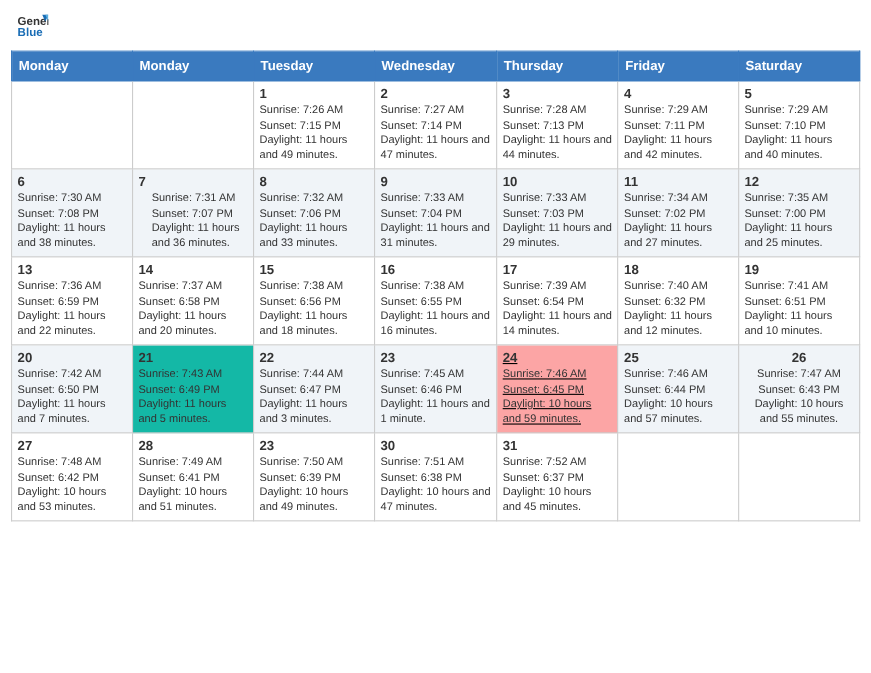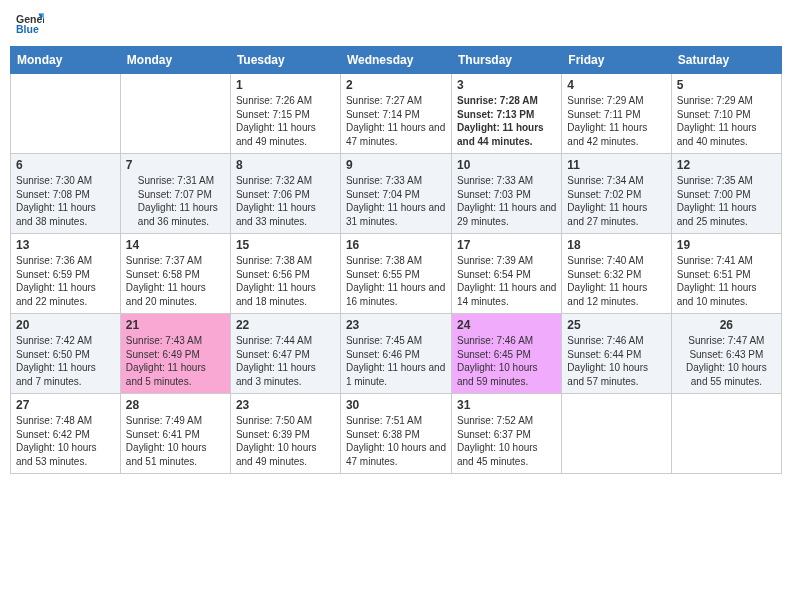--- a/index.html
+++ b/index.html
@@ -130,21 +130,21 @@
 Daylight: 11 hours and 49 minutes.</div>
         </td>
         <td>
           <span class="day-number">2</span>
           <div class="day-detail" style="white-space: pre-line;">Sunrise: 7:27 AM
 Sunset: 7:14 PM
 Daylight: 11 hours and 47 minutes.</div>
         </td>
         <td>
           <span class="day-number">3</span>
-          <div class="day-detail" style="white-space: pre-line; font-weight: bold;">Sunrise: 7:28 AM
+          <div class="day-detail" style="white-space: pre-line;">Sunrise: 7:28 AM
 Sunset: 7:13 PM
 Daylight: 11 hours and 44 minutes.</div>
         </td>
         <td>
           <span class="day-number">4</span>
           <div class="day-detail" style="white-space: pre-line;">Sunrise: 7:29 AM
 Sunset: 7:11 PM
 Daylight: 11 hours and 42 minutes.</div>
         </td>
         <td>
@@ -242,39 +242,39 @@
 Daylight: 11 hours and 10 minutes.</div>
         </td>
       </tr>
       <tr>
         <td style="background: rgb(240, 244, 248);">
           <span class="day-number">20</span>
           <div class="day-detail" style="white-space: pre-line;">Sunrise: 7:42 AM
 Sunset: 6:50 PM
 Daylight: 11 hours and 7 minutes.</div>
         </td>
-        <td style="background: #f9a8d4;">
+        <td style="background: #14b8a6;">
           <span class="day-number">21</span>
           <div class="day-detail" style="white-space: pre-line;">Sunrise: 7:43 AM
 Sunset: 6:49 PM
 Daylight: 11 hours and 5 minutes.</div>
         </td>
         <td style="background: rgb(240, 244, 248);">
           <span class="day-number">22</span>
           <div class="day-detail" style="white-space: pre-line;">Sunrise: 7:44 AM
 Sunset: 6:47 PM
 Daylight: 11 hours and 3 minutes.</div>
         </td>
         <td style="background: rgb(240, 244, 248);">
           <span class="day-number">23</span>
           <div class="day-detail" style="white-space: pre-line;">Sunrise: 7:45 AM
 Sunset: 6:46 PM
 Daylight: 11 hours and 1 minute.</div>
         </td>
-        <td style="background: #f0abfc;">
+        <td style="background: #fca5a5; text-decoration: underline;">
           <span class="day-number">24</span>
           <div class="day-detail" style="white-space: pre-line;">Sunrise: 7:46 AM
 Sunset: 6:45 PM
 Daylight: 10 hours and 59 minutes.</div>
         </td>
         <td style="background: rgb(240, 244, 248);">
           <span class="day-number">25</span>
           <div class="day-detail" style="white-space: pre-line;">Sunrise: 7:46 AM
 Sunset: 6:44 PM
 Daylight: 10 hours and 57 minutes.</div>

